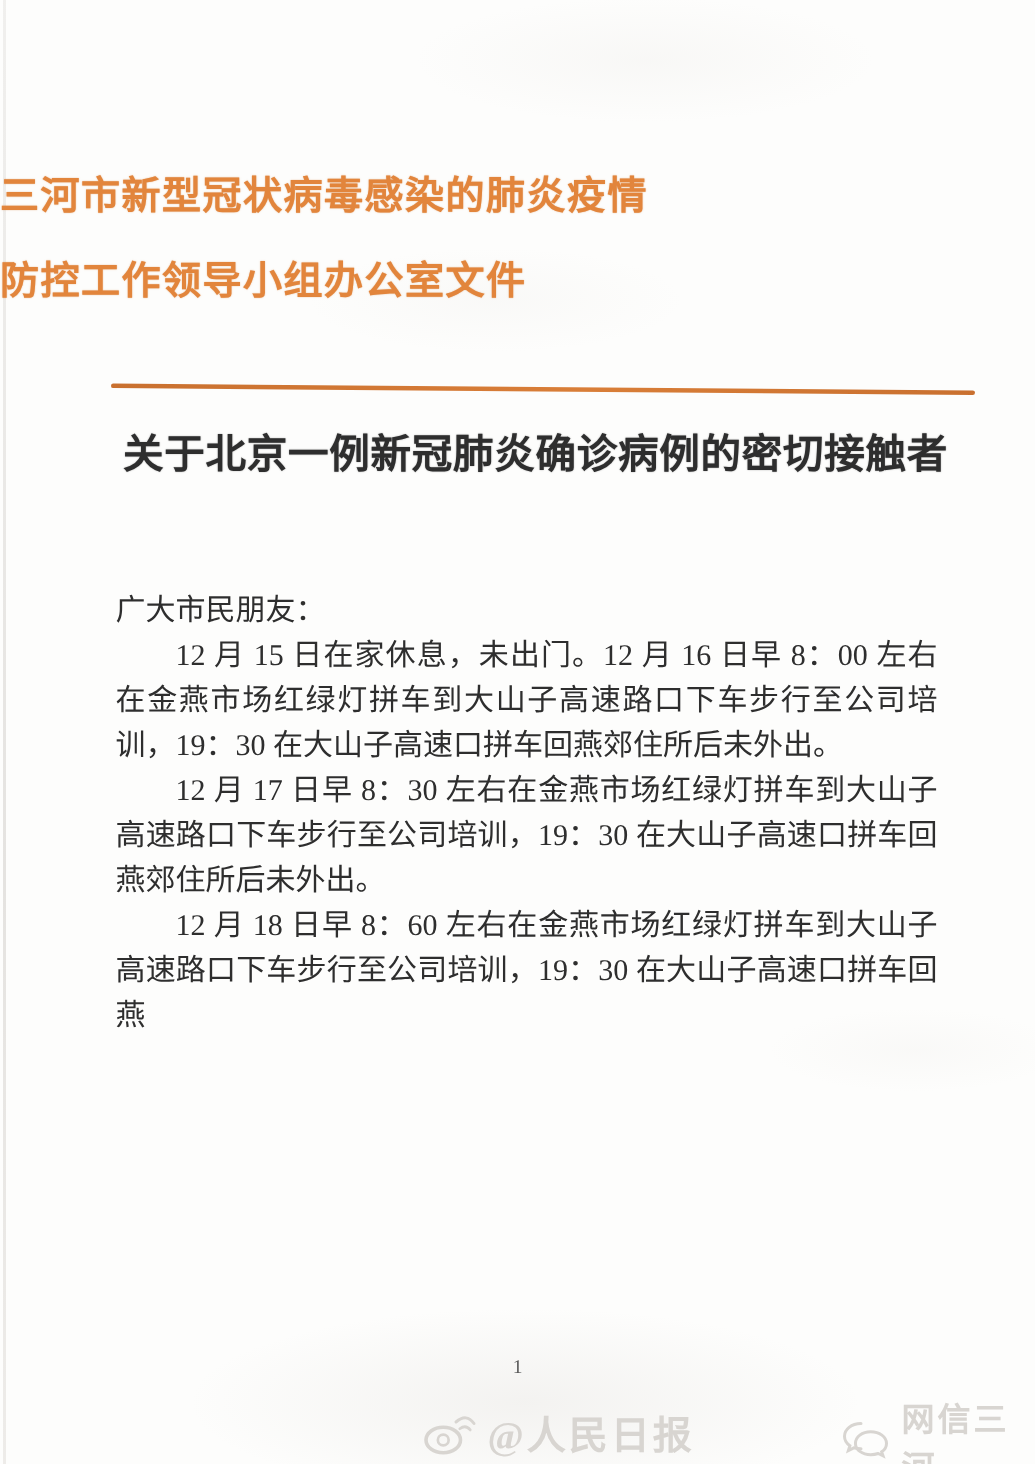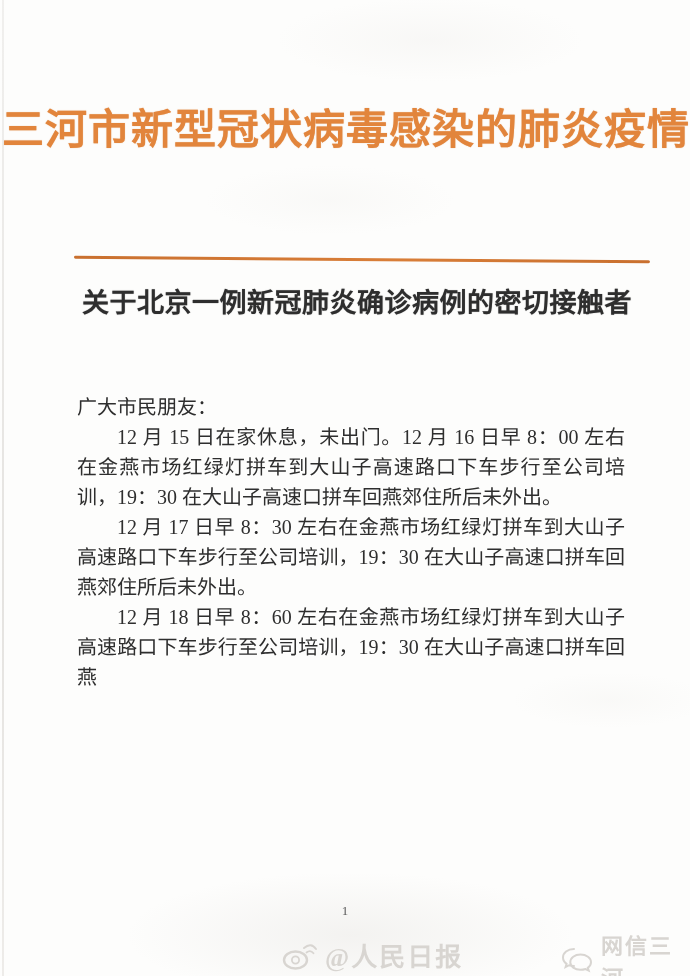--- a/index.html
+++ b/index.html
@@ -27,25 +27,25 @@
     position: absolute;
     left: 2px; top: 0;
     width: 2px; height: 100%;
     background: linear-gradient(#efeeec, #e2e0dd 60%, #eceae7);
     opacity: .9;
   }
   .letterhead {
     position: absolute;
     top: 102px; left: 0;
     width: 100%;
-    text-align: right;
+    text-align: left;
     color: var(--header-orange, #e2853c);
     font-family: Liberation Serif, serif;
     font-weight: bold;
-    font-size: 42px;
+    font-size: 26px;
     line-height: 57px;
     letter-spacing: 1px;
     text-shadow: 0 0 1px rgba(210,118,45,.55);
   }
   .rule {
     position: absolute;
     top: 258px; left: 74px;
     width: 576px; height: 3px;
     background: linear-gradient(90deg, var(--rule-orange, #c9702f), #d97e38 55%, var(--rule-orange, #c9702f));
     transform: rotate(0.45deg);
@@ -104,20 +104,21 @@
 </style>
 </head>
 <body>
 
 <div class="page">
 
   <div class="scan-edge"></div>
 
   <header class="letterhead">
     <div>三河市新型冠状病毒感染的肺炎疫情</div>
+    <div>防控工作领导小组办公室文件</div>
   </header>
 
   <div class="rule"></div>
 
   <h1 class="notice-title">
     <span>关于北京一例新冠肺炎确诊病例的密切接触者</span><br>
   </h1>
 
   <main class="body-text">
     <p class="salutation">广大市民朋友：</p>

